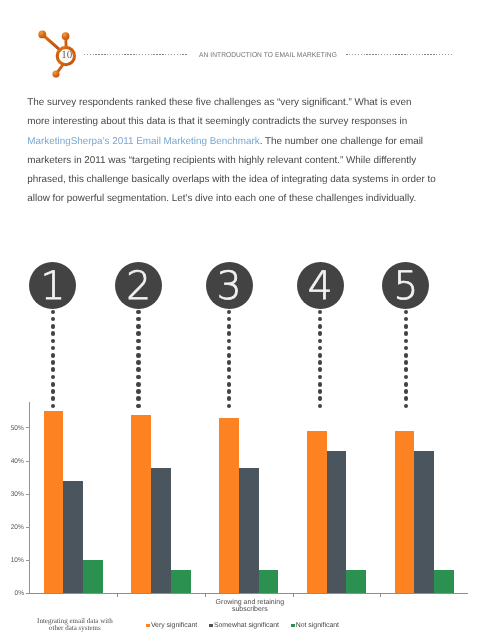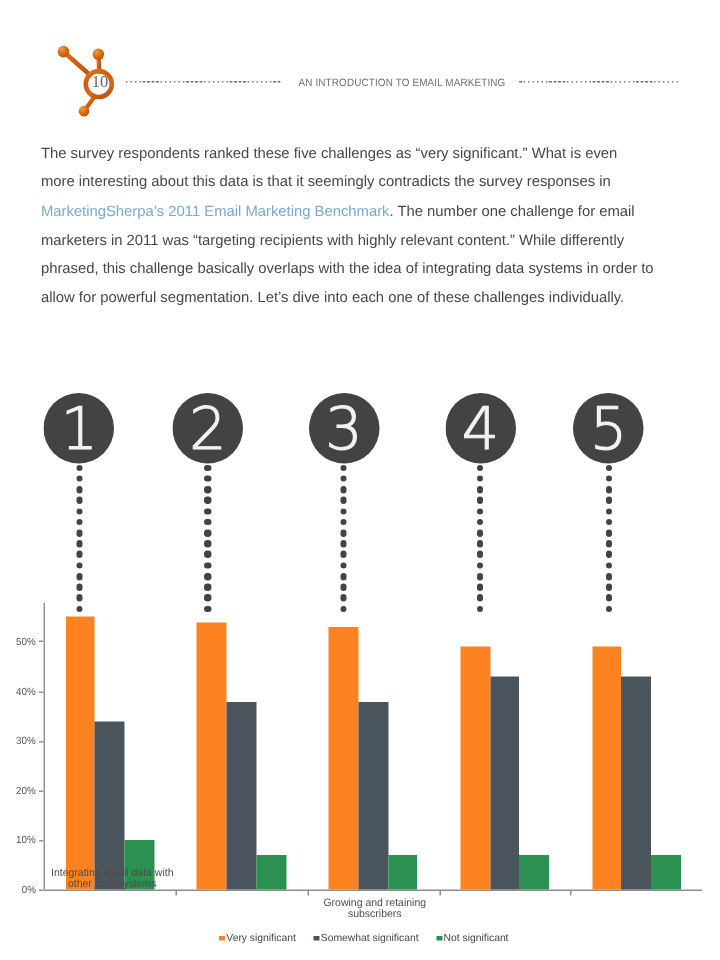--- a/index.html
+++ b/index.html
@@ -275,21 +275,21 @@
       <div class="ylabel" style="top: 458.8px;">40%</div>
       <div class="ytick" style="top: 427.4px;"></div>
       <div class="ylabel" style="top: 425.7px;">50%</div>
       <div class="xtick" style="left: 117.12px;"></div>
       <div class="xtick" style="left: 204.84px;"></div>
       <div class="xtick" style="left: 292.56px;"></div>
       <div class="xtick" style="left: 380.28px;"></div>
       <div class="bar" title="Very significant: 55%" style="left: 43.71px; width: 19.7px; top: 411.35px; height: 182.05px; background: rgb(253, 130, 34);"></div>
       <div class="bar" title="Somewhat significant: 34%" style="left: 63.41px; width: 19.7px; top: 480.86px; height: 112.54px; background: rgb(75, 85, 93);"></div>
       <div class="bar" title="Not significant: 10%" style="left: 83.11px; width: 19.7px; top: 560.3px; height: 33.1px; background: rgb(42, 145, 80);"></div>
-      <div class="xlabel" style="left: 30.8px; width: 87.72px; top: 579px;">
+      <div class="xlabel" style="left: 30.8px; width: 87.72px; top: 618px; font-family: Liberation Serif, serif;">
         <div class="xline">Integrating email data with</div>
         <div class="xline">other data systems</div>
       </div>
       <div class="bar" title="Very significant: 54%" style="left: 131.43px; width: 19.7px; top: 414.66px; height: 178.74px; background: rgb(253, 130, 34);"></div>
       <div class="bar" title="Somewhat significant: 38%" style="left: 151.13px; width: 19.7px; top: 467.62px; height: 125.78px; background: rgb(75, 85, 93);"></div>
       <div class="bar" title="Not significant: 7%" style="left: 170.83px; width: 19.7px; top: 570.23px; height: 23.17px; background: rgb(42, 145, 80);"></div>
       <div class="bar" title="Very significant: 53%" style="left: 219.15px; width: 19.7px; top: 417.97px; height: 175.43px; background: rgb(253, 130, 34);"></div>
       <div class="bar" title="Somewhat significant: 38%" style="left: 238.85px; width: 19.7px; top: 467.62px; height: 125.78px; background: rgb(75, 85, 93);"></div>
       <div class="bar" title="Not significant: 7%" style="left: 258.55px; width: 19.7px; top: 570.23px; height: 23.17px; background: rgb(42, 145, 80);"></div>
       <div class="xlabel" style="left: 206.24px; width: 87.72px; top: 599.2px;">

